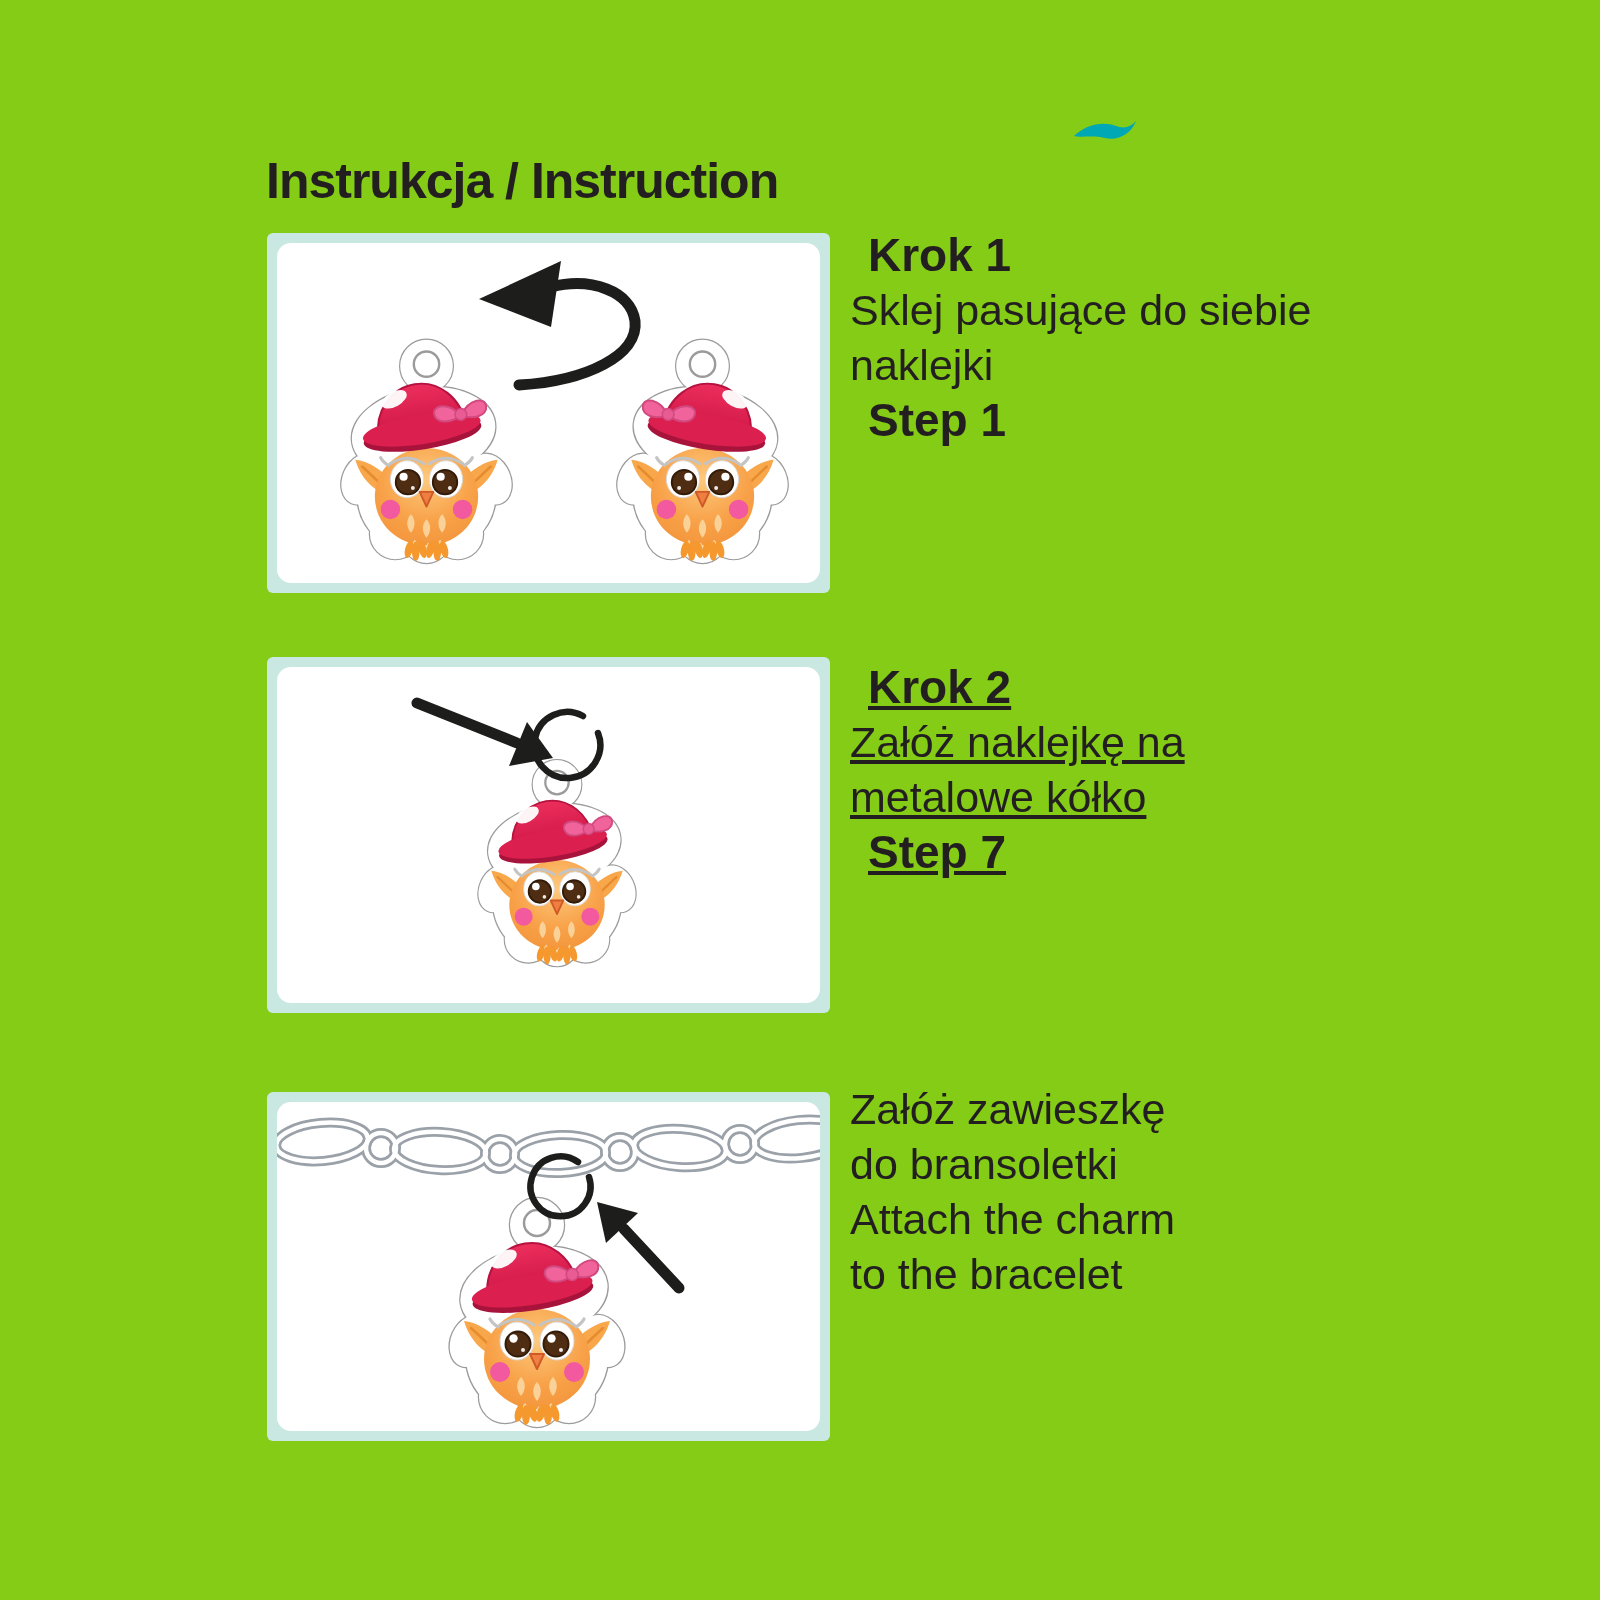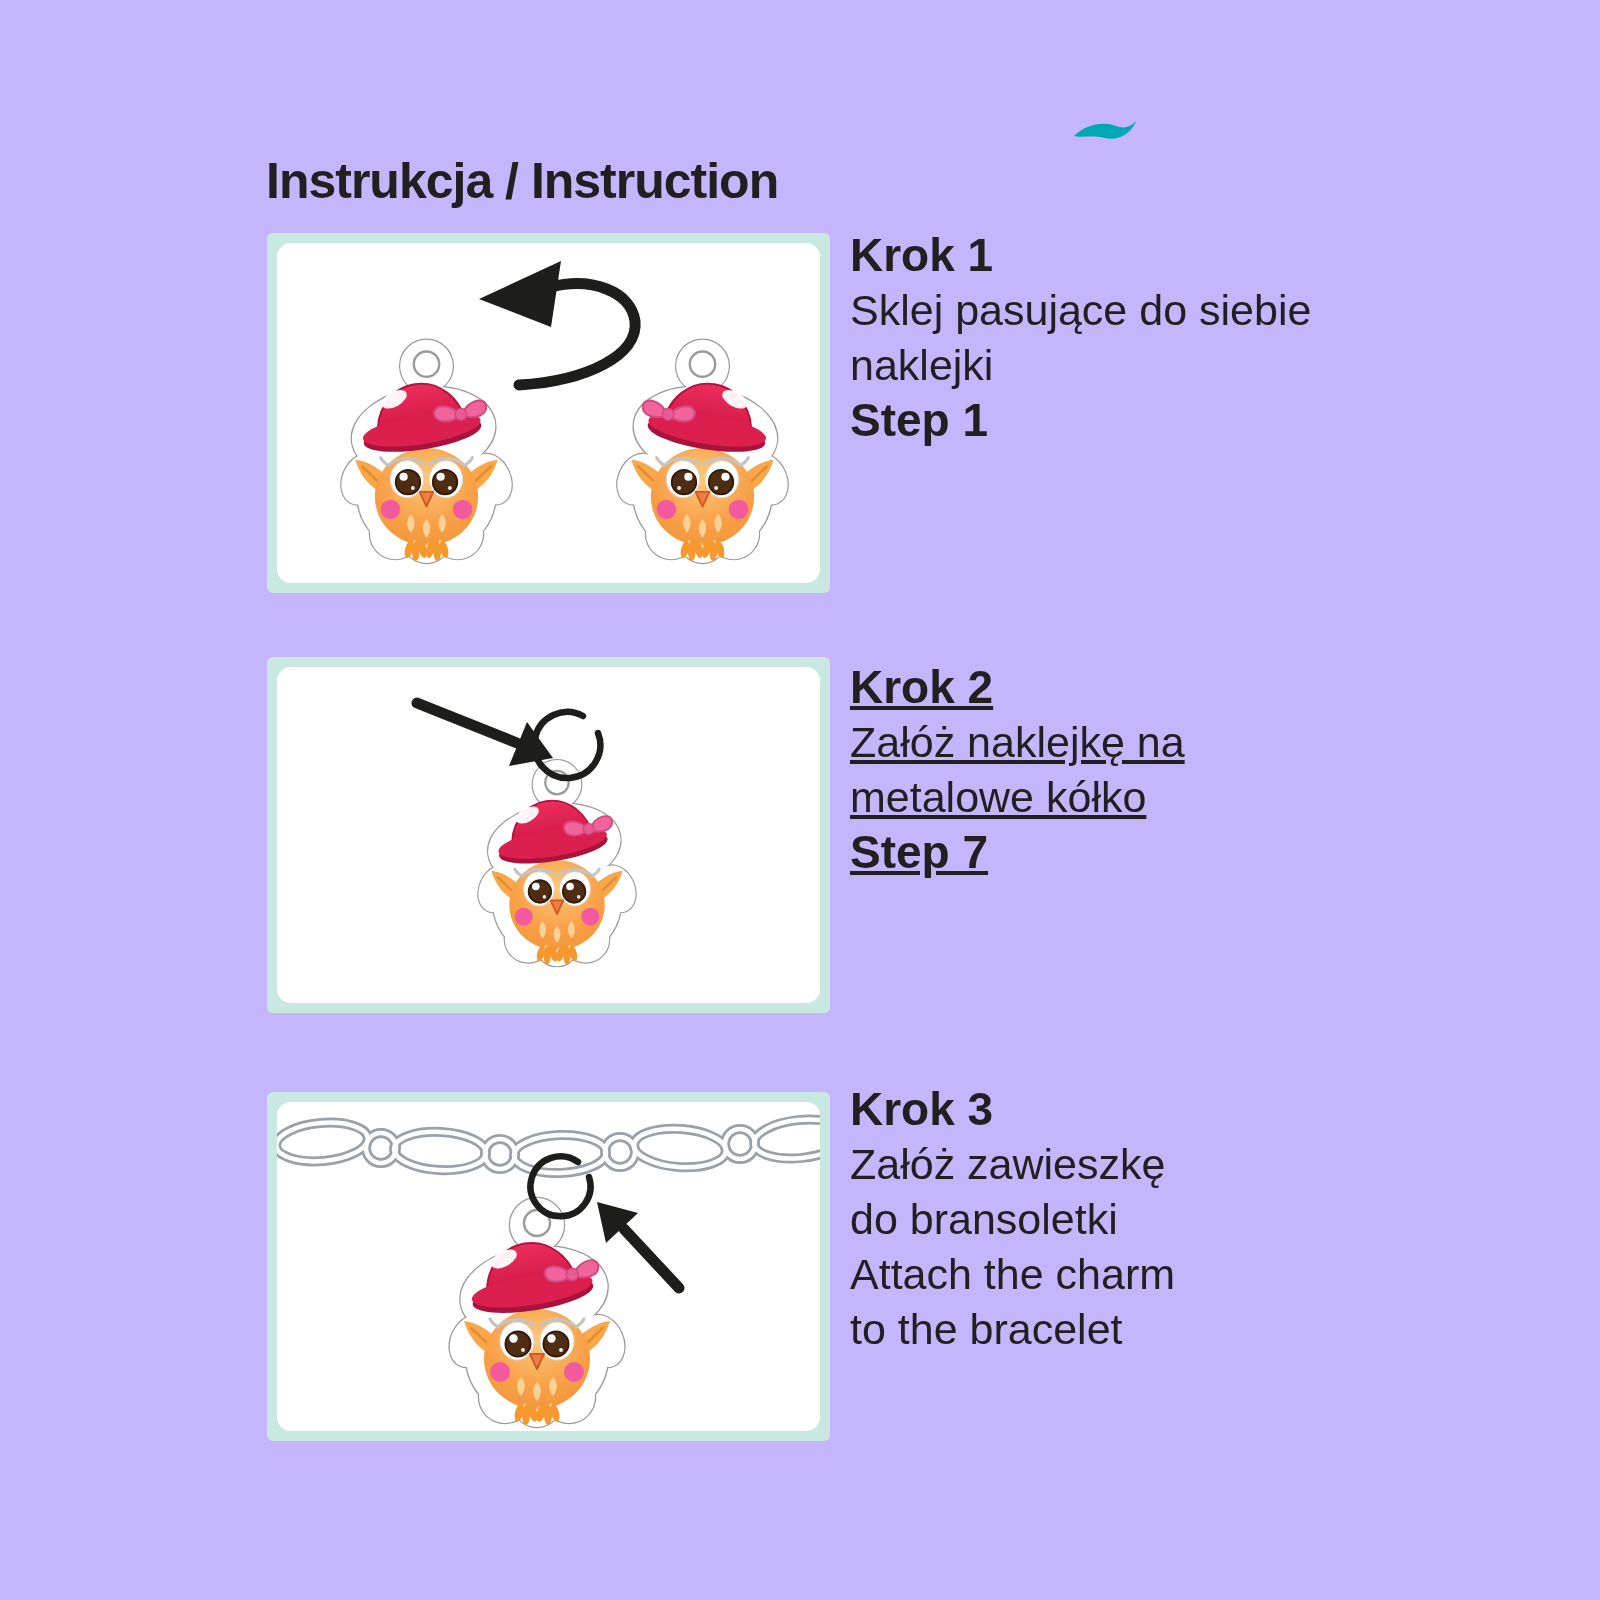--- a/index.html
+++ b/index.html
@@ -1,17 +1,17 @@
 <!DOCTYPE html>
 <html><head>
 <meta charset="utf-8">
 <style>
   html,body{margin:0;padding:0;background:#ffffff;}
   .sheet{
-    position:relative;width:1600px;height:1600px;background:#c4b5fd;overflow:hidden;
+    position:relative;width:1600px;height:1600px;background:#84cc16;overflow:hidden;
     font-family:"Liberation Sans","DejaVu Sans",sans-serif;color:#231f20;
   }
   .page-title{
     position:absolute;left:266px;top:152px;margin:0;
     font-size:50px;line-height:58px;font-weight:bold;letter-spacing:-1px;color:#231f20;
   }
   .swoosh{position:absolute;left:1072px;top:120px;width:68px;height:26px;}
   .panel{
     position:absolute;left:267px;width:563px;background:#c8e8e1;
     border-radius:6px;padding:10px;box-sizing:border-box;
@@ -21,21 +21,21 @@
     border-radius:14px;overflow:hidden;
   }
   .panel-inner svg{position:absolute;left:-10px;top:-10px;}
   #panel-1{top:233px;height:360px;}
   #panel-2{top:657px;height:356px;}
   #panel-3{top:1092px;height:349px;}
   .step-text{position:absolute;left:850px;width:600px;font-size:43px;line-height:55px;}
   #step-text-1{top:228px;}
   #step-text-2{top:660px;text-decoration:underline;}
   #step-text-3{top:1082px;}
-  .krok{font-weight:bold;font-size:46px;line-height:55px;}
+  .krok{font-weight:bold;font-size:46px;line-height:55px;margin-left:18px;}
   .body-line{white-space:pre-line;line-height:55px;}
 </style>
 </head>
 <body>
 
 <div class="sheet">
 
   <svg width="0" height="0" style="position:absolute" aria-hidden="true">
     <defs>
       <radialGradient id="bodyGrad" cx="50%" cy="32%" r="75%">
@@ -198,20 +198,19 @@
   </div>
 
   <div class="step-text" id="step-text-2">
     <div class="krok">Krok 2</div>
     <div class="body-line">Załóż naklejkę na
 metalowe kółko</div>
     <div class="krok">Step 7</div>
   </div>
 
   <div class="step-text" id="step-text-3">
-    <div class="krok">Krok 3</div>
     <div class="body-line">Załóż zawieszkę
 do bransoletki</div>
     <div class="body-line">Attach the charm
 to the bracelet</div>
   </div>
 
 </div>
 
 </body></html>

